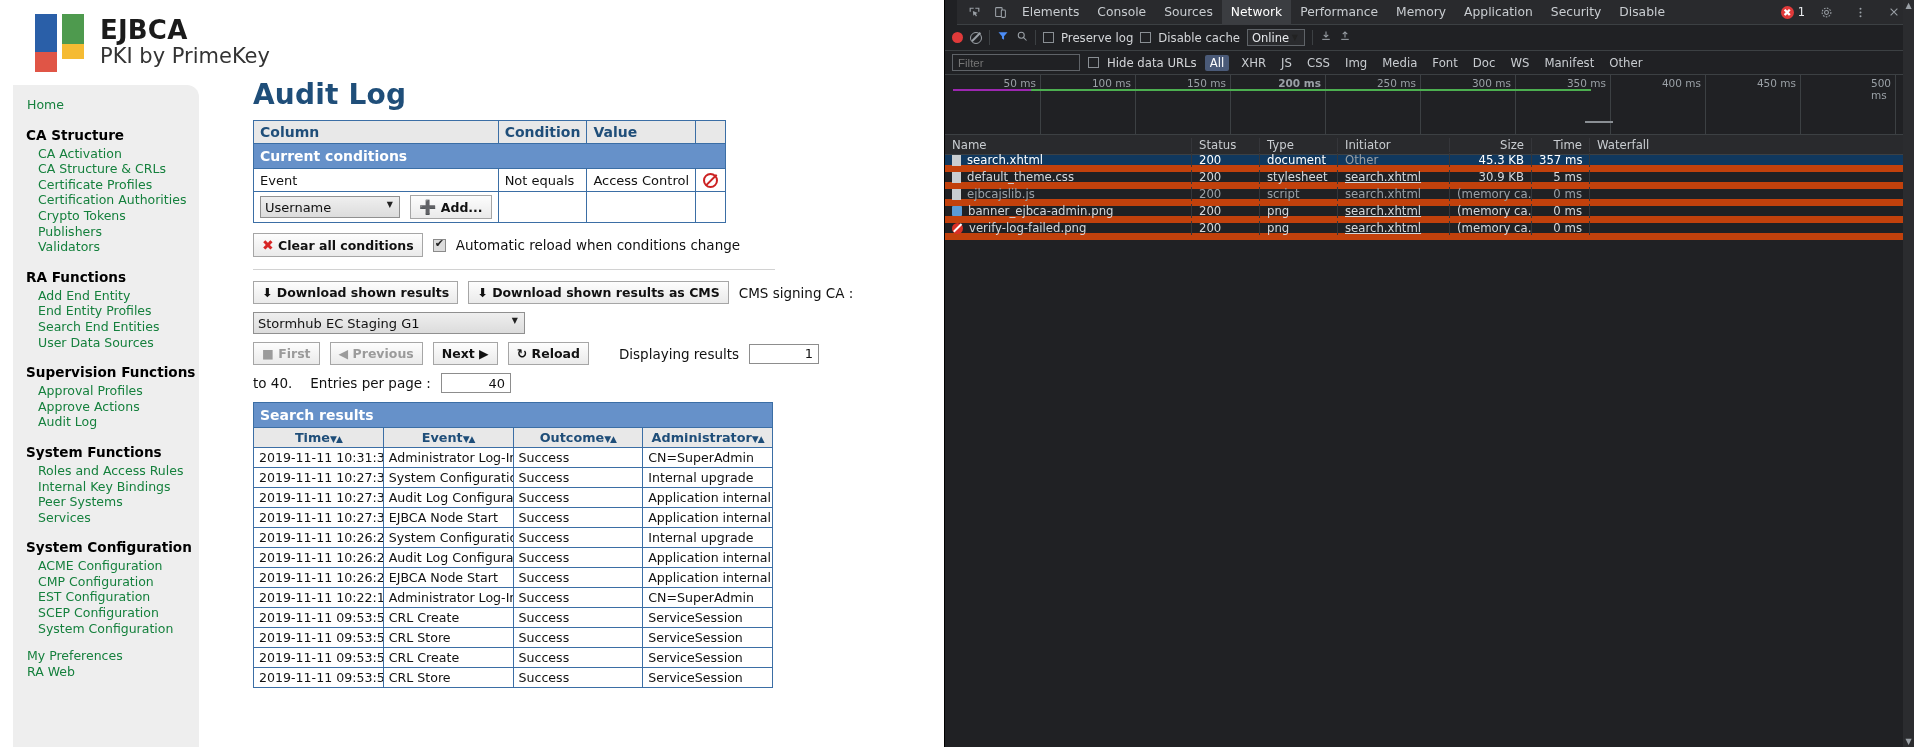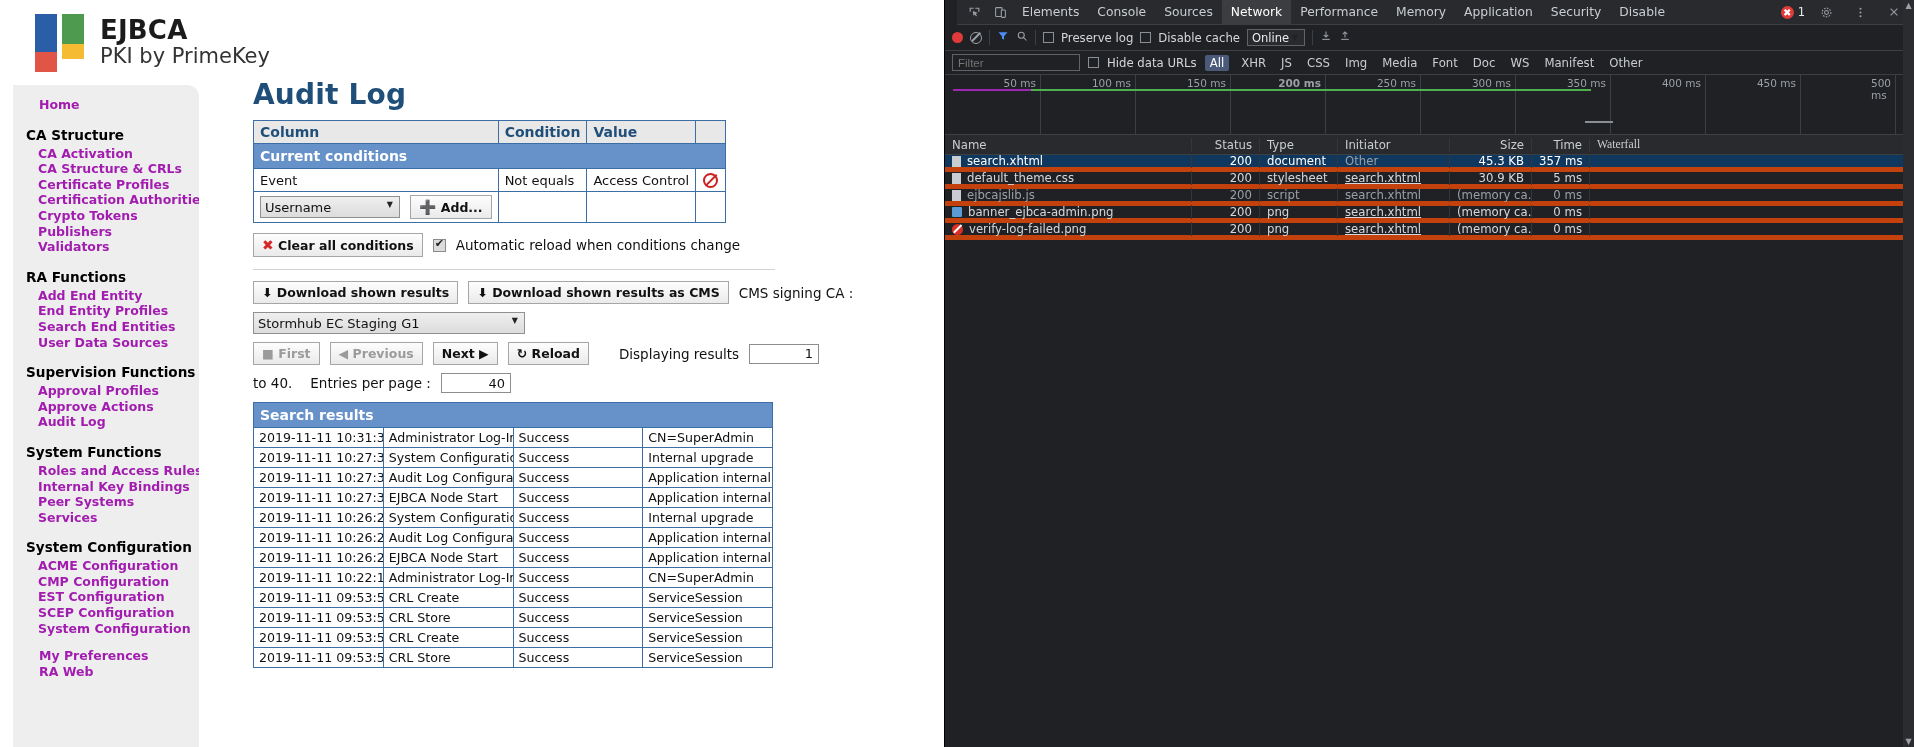--- a/index.html
+++ b/index.html
@@ -42,23 +42,23 @@
     position: absolute; left: 0; top: 85px;
     width: 186px; height: 662px;
     background: #eeeeee;
     border-top-right-radius: 12px;
     padding: 12px 0 0 0;
     font-size: 12.5px;
     overflow: hidden;
   }
   .nav-link {
     display: block;
-    color: #a21caf; font-weight: bold;
+    color: #15803d; font-weight: normal;
     text-decoration: none;
-    padding: 0 0 0 26px;
+    padding: 0 0 0 14px;
     line-height: 15.6px;
     white-space: nowrap;
   }
   .nav-link.indent { padding-left: 25px; }
   .nav-head {
     color: #000000; font-weight: bold; font-size: 13.6px;
     padding: 0 0 0 13px; line-height: 18px;
     margin-top: 13px; margin-bottom: 2px;
     white-space: nowrap;
   }
@@ -299,31 +299,31 @@
     background: #292a2d; border-bottom: 1px solid #3c4043;
     font-size: 11.7px; color: #c9cdd1;
   }
   .net-head > div, .net-row > div {
     padding: 0 7px; overflow: hidden; white-space: nowrap;
     border-right: 1px solid #35363a;
   }
   .net-row {
     display: flex; height: 17px; align-items: center;
     font-size: 11.7px; color: #d6d8db;
-    border-bottom: 5px solid #c2410c;
+    border-bottom: 7px solid #c2410c;
   }
   .net-row.sel { background: #10385e; color: #ffffff; }
   .net-row.dim { color: #9aa0a6; }
   .w-name { width: 247px; display: flex; align-items: center; gap: 6px; }
-  .w-status { width: 68px; text-align: right; }
+  .w-status { width: 68px; }
   .w-type { width: 78px; }
   .w-init { width: 112px; }
   .w-size { width: 82px; text-align: right; }
   .w-time { width: 58px; text-align: right; }
-  .w-wf { flex: 1; position: relative; font-family: Liberation Serif, serif; }
+  .w-wf { flex: 1; position: relative; }
   .doc-ico {
     width: 9px; height: 11px; background: #c9cdd1;
     display: inline-block; flex: none; position: relative;
   }
   .img-ico {
     width: 10px; height: 10px; background: #5b9bd5;
     border-radius: 1px; display: inline-block; flex: none;
   }
   .fail-ico {
     width: 11px; height: 11px; border-radius: 50%;
@@ -497,20 +497,26 @@
       <div class="row-flex mt8">
         <span class="lbl">to 40.</span>
         <span class="lbl" style="margin-left:8px;">Entries per page :</span>
         <input class="numbox" id="entries-input" value="40" style="">
       </div>
 
       <table class="results">
         <tbody>
             <tr>
               <td class="band" colspan="4">Search results</td>
+            </tr>
+        <tr id="results-head">
+              <th class="col-time"><span>Time</span><span class="sortarrows">▼▲</span></th>
+              <th class="col-event"><span>Event</span><span class="sortarrows">▼▲</span></th>
+              <th class="col-outcome"><span>Outcome</span><span class="sortarrows">▼▲</span></th>
+              <th class="col-admin"><span>Administrator</span><span class="sortarrows">▼▲</span></th>
             </tr>
         </tbody>
           <tbody id="results-body">
             <tr>
               <td class="col-time">2019-11-11 10:31:38+0000</td>
               <td class="col-event">Administrator Log-In</td>
               <td class="col-outcome">Success</td>
               <td class="col-admin">CN=SuperAdmin</td>
             </tr>
             <tr>

